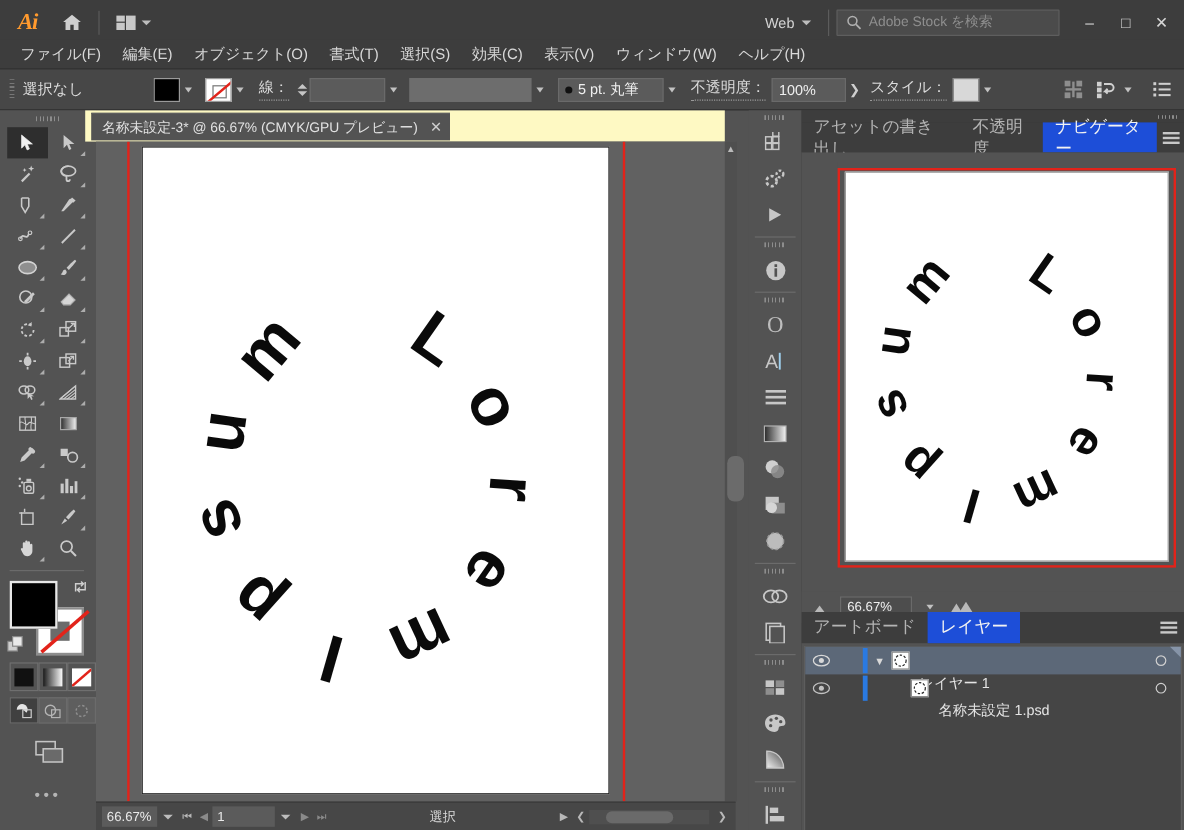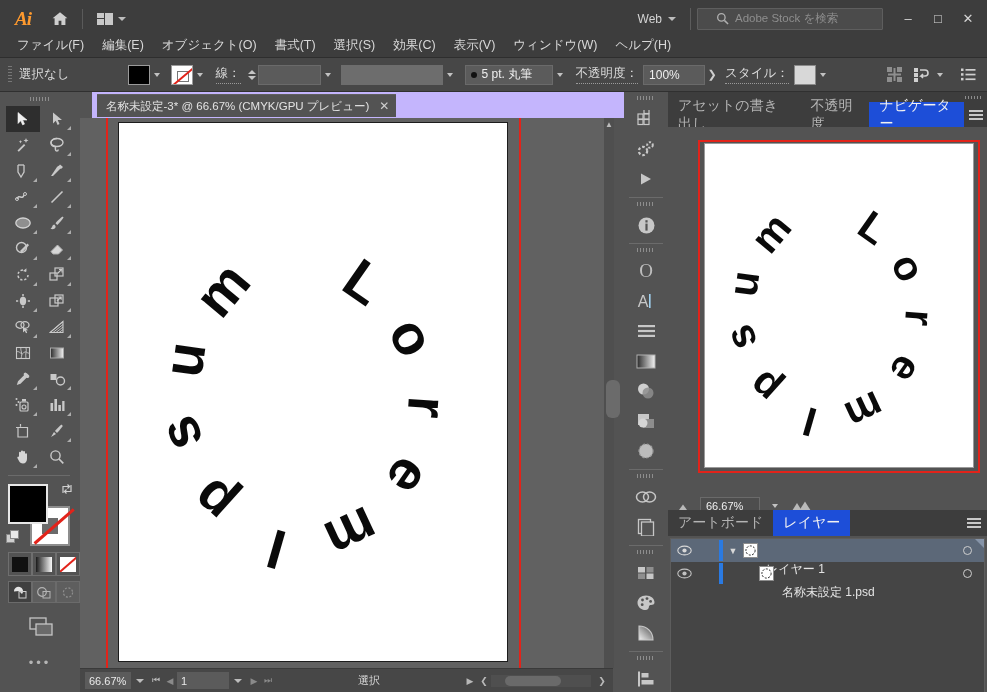--- a/index.html
+++ b/index.html
@@ -26,21 +26,21 @@
   .tb-sep{ width:1px; height:20px; background:#5a5a5a; margin:0 10px; }
   .arrange-btn{ display:flex; align-items:center; gap:5px; padding:3px 4px; }
   .arrange-grid{ width:16px; height:12px; position:relative; }
   .arrange-grid i{ position:absolute; background:#c8c8c8; display:block; }
   .caret{ width:0;height:0;border-left:4px solid transparent;border-right:4px solid transparent;border-top:4px solid #bdbdbd; }
   .tb-right{ margin-left:auto; display:flex; align-items:center; height:100%; }
   .web-sel{ display:flex; align-items:center; gap:6px; font-size:12px; color:#d4d4d4; padding:0 8px; }
   .vdiv{ width:1px; height:22px; background:#5c5c5c; margin:0 6px; }
   .stock-search{
     width:186px; height:22px; background:#4b4b4b; border:1px solid #5e5e5e;
-    display:flex; align-items:center; gap:6px; padding:0 18px; border-radius:1px;
+    display:flex; align-items:center; gap:6px; padding:0 7px; border-radius:1px;
   }
   .stock-search span.ph{ color:#8e8e8e; font-size:11.5px; }
   .winbtns{ display:flex; align-items:center; margin-left:10px; margin-right:4px; }
   .winbtn{ width:30px;height:24px; display:flex;align-items:center;justify-content:center; color:#d6d6d6; font-size:13px; }
 
   
   .menubar{
     position:absolute; left:0; top:33px; width:987px; height:25px;
     background:#3d3d3d; display:flex; align-items:center; border-bottom:1px solid #2e2e2e;
   }
@@ -99,21 +99,21 @@
   .fs-def{ position:absolute; left:0; bottom:3px; width:15px;height:15px;}
   .modes{ display:flex; margin-left:8px; margin-top:4px; }
   .mode{ width:26px;height:24px; border:1px solid #6f6f6f; display:flex;align-items:center;justify-content:center; background:#535353;}
   .dmodes{ display:flex; margin-left:8px; margin-top:5px; }
   .dmode{ width:26px;height:22px; display:flex;align-items:center;justify-content:center; background:#5e5e5e; border:1px solid #6b6b6b;}
   .dmode.sel{ background:#404040; }
   .screenmode{ margin-top:12px; display:flex; justify-content:center; width:68px; margin-left:6px;}
   .dots3{ margin-top:16px; width:68px; margin-left:6px; text-align:center; color:#b5b5b5; letter-spacing:3px; font-size:13px; }
 
   
-  .doctabbar{ position:absolute; left:92px; top:92px; width:533px; height:26px; background:#c4b5fd; }
+  .doctabbar{ position:absolute; left:71px; top:92px; width:533px; height:26px; background:#fef9c3; }
   .doctab{
     position:absolute; left:5px; top:2px; height:23px; background:#535353;
     display:flex; align-items:center; padding:0 7px 0 9px; gap:10px;
     border-top:1px solid #5f5f5f;
   }
   .doctab .t{ font-size:11.5px; color:#e2e2e2; white-space:nowrap; }
   .doctab .x{ color:#cfcfcf; font-size:12px; }
 
   
   .canvaswrap{ position:absolute; left:80px; top:118px; width:533px; height:550px; background:#616161; overflow:hidden; }

